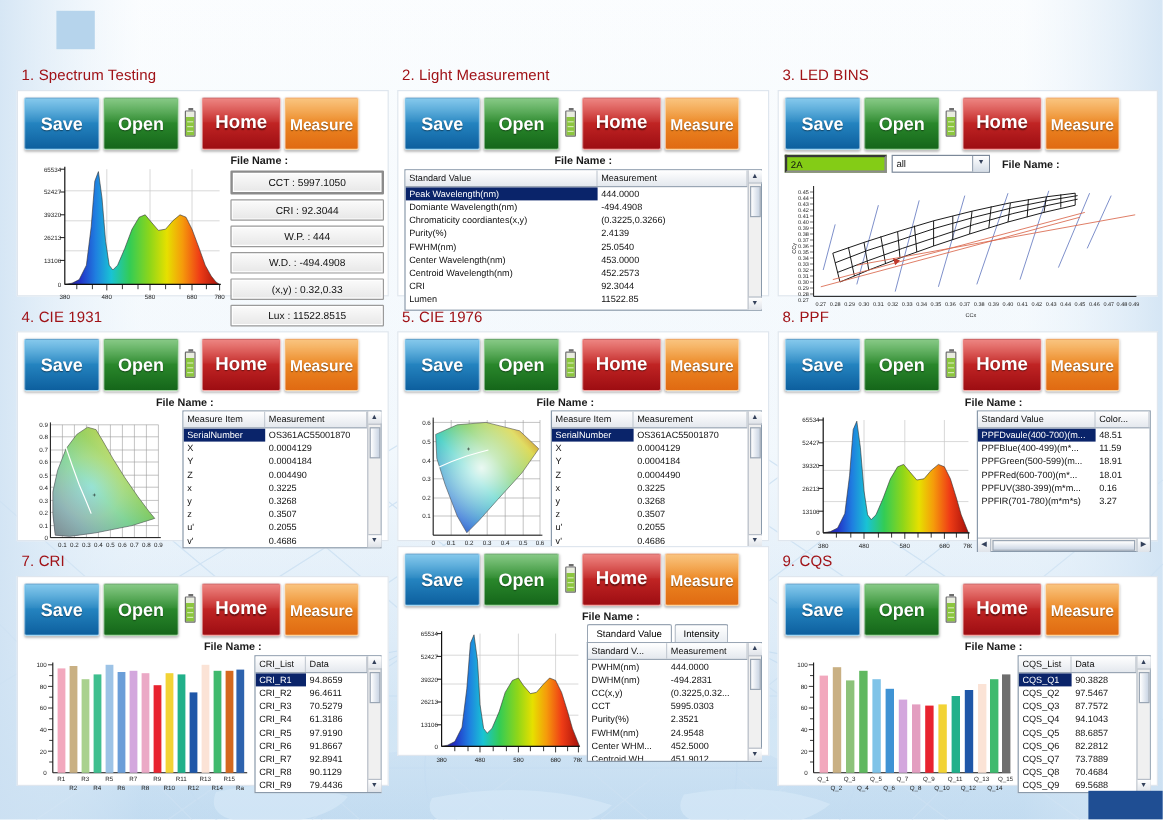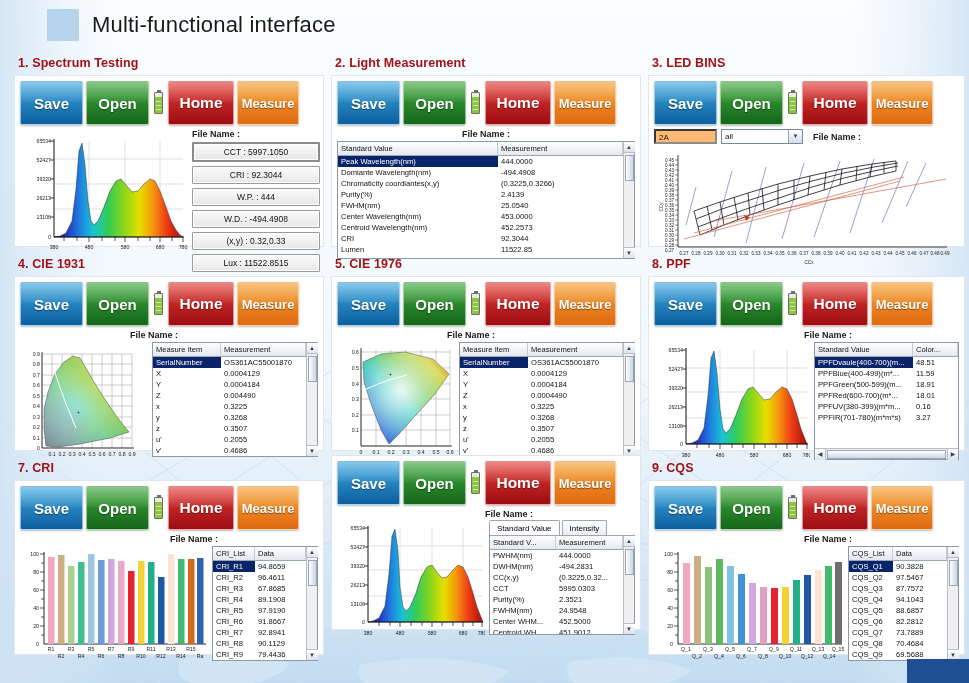--- a/index.html
+++ b/index.html
@@ -26,21 +26,21 @@
   
   .grid {
     display:grid;
     grid-template-columns: 310px 310px 317px;
     column-gap:7px;
     row-gap:0px;
     padding-left:14px;
   }
   .panel { margin-bottom:4px; }
   .panel-title {
-    color:#a01217; font-size:12.5px; font-weight:bold;
+    color:#a01217; font-size:12.5px; font-weight:normal;
     margin: 6px 0 5px 4px; letter-spacing:.1px; white-space:nowrap;
   }
   .panel-body {
     background:#ffffff; border:1px solid #dfe6ee;
     padding:5px 5px 6px 5px; height:172px; position:relative;
   }
   .panel-body.tall { height:175px; }
   
   .btnbar { display:flex; align-items:center; gap:3px; margin-bottom:4px; }
   .btn {
@@ -110,22 +110,22 @@
   .hsb .arrow{ width:11px; height:11px; background:linear-gradient(to bottom,#fff,#dfe3e9);
     font-size:6px; text-align:center; line-height:11px; color:#33405a; border-right:1px solid #b7bec8;}
   .hsb .track{ flex:1; background:linear-gradient(to bottom,#ffffff,#ccd6e4); border:1px solid #9aa6b4; height:9px; margin:0 1px;}
   
   .tabs { display:flex; font-size:8px; }
   .tab { padding:3px 7px 2px 7px; border:1px solid #9aa6b4; border-bottom:none;
          background:linear-gradient(to bottom,#ffffff,#e9edf2); margin-right:2px; border-radius:2px 2px 0 0;}
   .tab.active { background:#fff; font-weight:normal; position:relative; z-index:2;}
   
   .ctlrow { display:flex; align-items:center; gap:4px; margin-bottom:3px;}
-  .txtin { width:63px; height:15px; border:2px inset #8c8c8c; font-size:8px; padding:0 3px;
-           background:#fdba74; color:#111; line-height:13px; }
+  .txtin { width:85px; height:15px; border:2px inset #8c8c8c; font-size:8px; padding:0 3px;
+           background:#84cc16; color:#111; line-height:13px; }
   .selin { width:82px; height:15px; border:1px solid #7b8899; background:#fff; font-size:8px;
            display:flex; align-items:center; padding-left:3px; position:relative; color:#111;}
   .selin .caret{ position:absolute; right:0; top:0; width:14px; height:13px;
      background:linear-gradient(to bottom,#fff,#d5dde7); border-left:1px solid #9aa6b4;
      font-size:6px; text-align:center; line-height:13px; color:#33405a;}
   
   .chart svg { display:block; }
   .axlabel { font-size:5.2px; fill:#222; font-family:"Liberation Sans",sans-serif; }
   .axlabel2 { font-size:4.6px; fill:#222; font-family:"Liberation Sans",sans-serif; }
   .corner-box{ position:absolute; right:0; bottom:0; width:62px; height:24px;
@@ -187,21 +187,20 @@
     <path d="M360 665 q80 -16 150 6 q-24 24 -100 22 q-62 -4 -50 -28z"></path>
     <path d="M570 662 q70 -12 122 8 q-26 22 -86 20 q-50 -4 -36 -28z"></path>
   </g>
   <rect x="0" y="0" width="969" height="683" fill="url(#sidefade)"></rect>
 </svg>
 
 <div class="page">
 
   <div class="header">
     <div class="header-swatch"></div>
-    <div class="header-title">Multi-functional interface</div>
   </div>
 
   <div class="grid">
 
     <div class="panel">
       <div class="panel-title">1. Spectrum Testing</div>
       <div class="panel-body">
         <div class="btnbar">
           <div class="btn btn-save">Save</div>
           <div class="btn btn-open">Open</div>
@@ -966,25 +965,25 @@
                   <div class="trow sel">
                       <div class="c0" style="width:42px">CRI_R1</div>
                       <div style="flex:1">94.8659</div>
                     </div>
                   <div class="trow">
                       <div style="width:42px">CRI_R2</div>
                       <div style="flex:1">96.4611</div>
                     </div>
                   <div class="trow">
                       <div style="width:42px">CRI_R3</div>
-                      <div style="flex:1">67.8685</div>
+                      <div style="flex:1">70.5279</div>
                     </div>
                   <div class="trow">
                       <div style="width:42px">CRI_R4</div>
-                      <div style="flex:1">89.1908</div>
+                      <div style="flex:1">61.3186</div>
                     </div>
                   <div class="trow">
                       <div style="width:42px">CRI_R5</div>
                       <div style="flex:1">97.9190</div>
                     </div>
                   <div class="trow">
                       <div style="width:42px">CRI_R6</div>
                       <div style="flex:1">91.8667</div>
                     </div>
                   <div class="trow">

